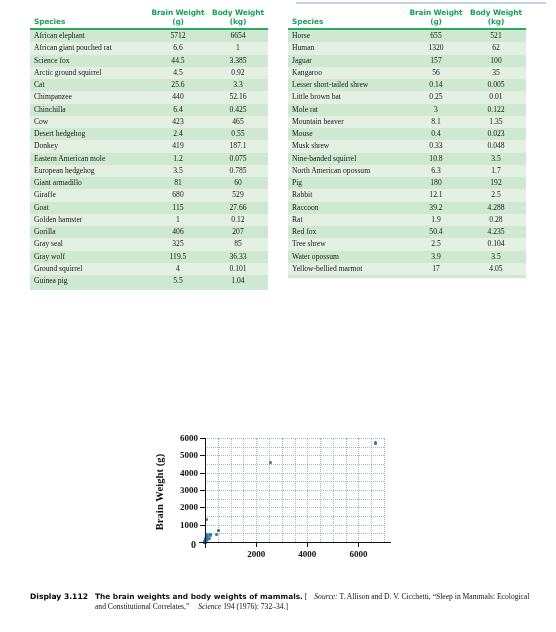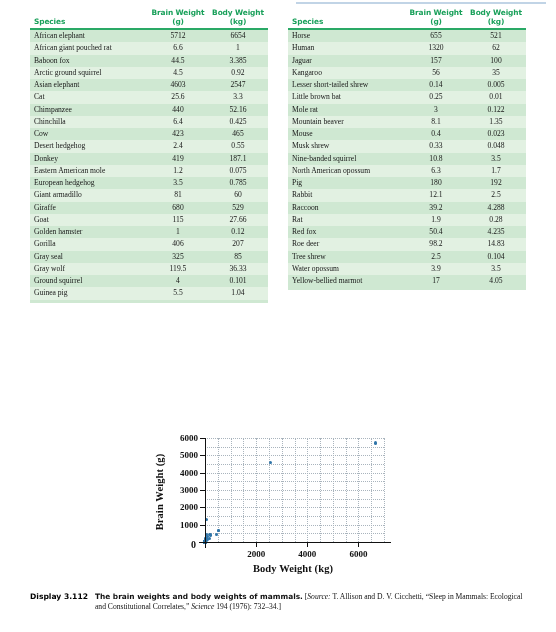--- a/index.html
+++ b/index.html
@@ -244,21 +244,21 @@
     font-size: 7.6px;
     line-height: 1.32;
     color: #111;
     font-family: "Liberation Serif", serif;
   }
   .cap-strong {
     font-family: "DejaVu Sans", sans-serif;
     font-weight: bold;
     font-size: 7.4px;
   }
-  .cap-it { font-style: italic; }
+  .cap-it { font-style: italic; padding-left: 7px; }
 </style>
 </head>
 <body>
 
 <div class="top-artifact"></div>
 
 <div class="tables-wrap">
 
   <div class="tbl-block">
     <table class="data">
@@ -290,33 +290,28 @@
             <td class="sp">African elephant</td>
             <td class="num">5712</td>
             <td class="num">6654</td>
           </tr>
           <tr>
             <td class="sp">African giant pouched rat</td>
             <td class="num">6.6</td>
             <td class="num">1</td>
           </tr>
           <tr>
-            <td class="sp">Baboon fox</td>
+            <td class="sp">Science fox</td>
             <td class="num">44.5</td>
             <td class="num">3.385</td>
           </tr>
           <tr>
             <td class="sp">Arctic ground squirrel</td>
             <td class="num">4.5</td>
             <td class="num">0.92</td>
-          </tr>
-          <tr>
-            <td class="sp">Asian elephant</td>
-            <td class="num">4603</td>
-            <td class="num">2547</td>
           </tr>
           <tr>
             <td class="sp">Cat</td>
             <td class="num">25.6</td>
             <td class="num">3.3</td>
           </tr>
           <tr>
             <td class="sp">Chimpanzee</td>
             <td class="num">440</td>
             <td class="num">52.16</td>
@@ -504,25 +499,20 @@
           </tr>
           <tr>
             <td class="sp">Rat</td>
             <td class="num">1.9</td>
             <td class="num">0.28</td>
           </tr>
           <tr>
             <td class="sp">Red fox</td>
             <td class="num">50.4</td>
             <td class="num">4.235</td>
-          </tr>
-          <tr>
-            <td class="sp">Roe deer</td>
-            <td class="num">98.2</td>
-            <td class="num">14.83</td>
           </tr>
           <tr>
             <td class="sp">Tree shrew</td>
             <td class="num">2.5</td>
             <td class="num">0.104</td>
           </tr>
           <tr>
             <td class="sp">Water opossum</td>
             <td class="num">3.9</td>
             <td class="num">3.5</td>
@@ -634,20 +624,19 @@
         <div class="tick-y" style="top: 6px;"></div>
         <div class="ytlabel" style="left: 0px; width: 40px; top: 6px;">6000</div>
         <div class="tick-x" style="left: 98.1429px;"></div>
         <div class="xtlabel" style="left: 78.1429px;">2000</div>
         <div class="tick-x" style="left: 149.286px;"></div>
         <div class="xtlabel" style="left: 129.286px;">4000</div>
         <div class="tick-x" style="left: 200.429px;"></div>
         <div class="xtlabel" style="left: 180.429px;">6000</div>
       </div>
     <div class="zero-label">0</div>
-    <div class="xlabel">Body Weight (kg)</div>
   </div>
 </div>
 
 <div class="caption">
   <div class="cap-label">Display 3.112</div>
   <div class="cap-body"><span class="cap-strong">The brain weights and body weights of mammals.</span><span> [</span><span class="cap-it">Source:</span><span> T. Allison and D. V. Cicchetti, “Sleep in Mammals: Ecological and Constitutional Correlates,” </span><span class="cap-it">Science</span><span> 194 (1976): 732–34.]</span></div>
 </div>
 
 </body></html>

